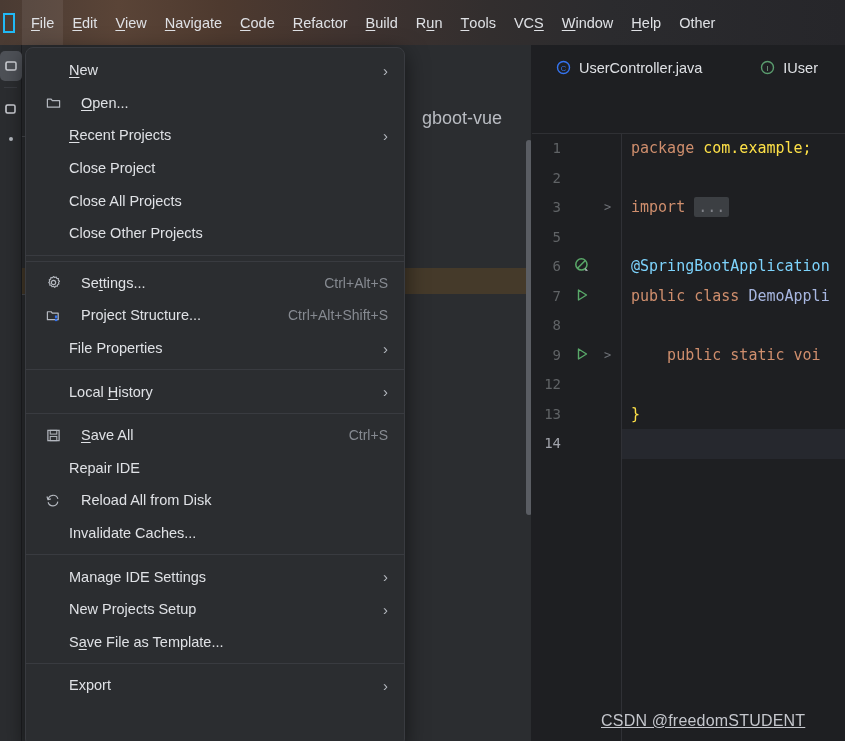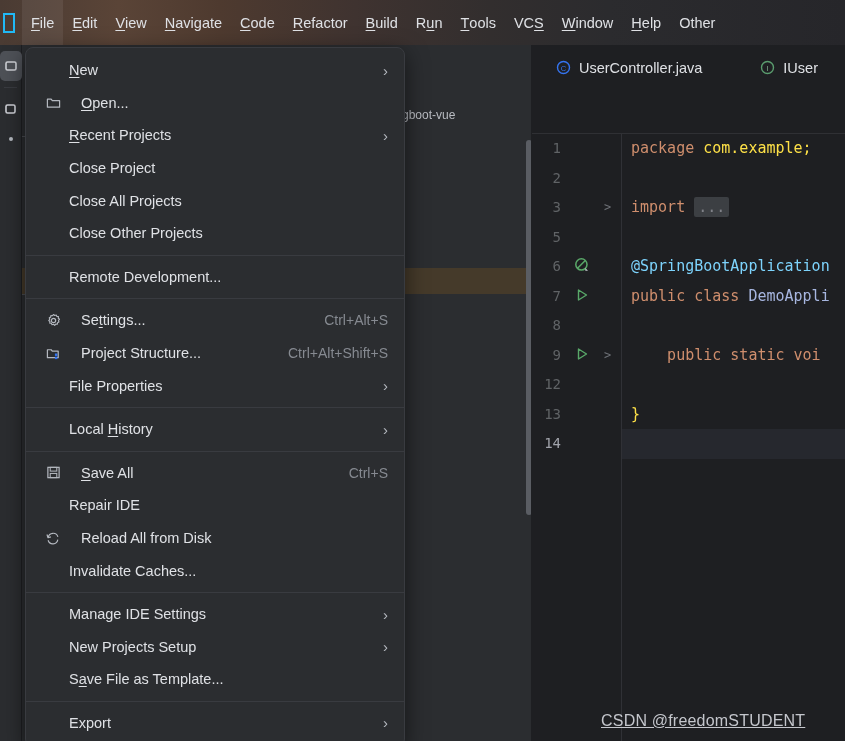--- a/index.html
+++ b/index.html
@@ -42,21 +42,21 @@
   .ts-btn.sel { background:#4e5157; border-radius:5px; }
   .ts-sep { height:1px; background:#393b40; margin:6px 4px; }
   .ts-dot { width:4px; height:4px; border-radius:50%; background:#b4b8bf; margin:0 auto; }
 
   
   #project {
     position:absolute; left:22px; top:45px; width:510px; bottom:0;
     background:#2b2d30;
   }
   #proj-label {
-    position:absolute; left:380px; top:63px; font-size:12px; color:#b9bcc2;
+    position:absolute; left:400px; top:63px; font-size:18px; color:#b9bcc2;
     white-space:nowrap;
   }
   #proj-selrow {
     position:absolute; left:0; top:223px; width:510px; height:26px;
     background:#453a2a;
   }
   #proj-scroll {
     position:absolute; left:504px; top:95px; width:6px; height:375px;
     background:#5a5d63; border-radius:3px;
   }
@@ -276,23 +276,20 @@
       <div class="mrow noicon">
         <span class="mlabel">Close Project</span>
       </div>
       <div class="mrow noicon">
         <span class="mlabel">Close All Projects</span>
       </div>
       <div class="mrow noicon">
         <span class="mlabel">Close Other Projects</span>
       </div>
       <div class="msep"></div>
-      <div class="mrow noicon">
-        <span class="mlabel">Remote Development...</span>
-      </div>
       <div class="msep"></div>
       <div class="mrow">
         <span class="mico">
           <svg width="15" height="15" viewBox="0 0 16 16">
             <circle cx="8" cy="8" r="2.3" fill="none" stroke="#b4b8bf" stroke-width="1.3"></circle>
             <path d="M8 1.6 l1.3 1.1 1.6-.5 .7 1.5 1.7 .2 -.2 1.7 1.3 1.1 -1.1 1.3 .5 1.6 -1.5 .7 -.2 1.7 -1.7-.2 -1.1 1.3 -1.3-1.1 -1.6 .5 -.7-1.5 -1.7-.2 .2-1.7 -1.3-1.1 1.1-1.3 -.5-1.6 1.5-.7 .2-1.7 1.7 .2 z" fill="none" stroke="#b4b8bf" stroke-width="1.2" stroke-linejoin="round"></path>
           </svg>
         </span>
         <span class="mlabel">Se<u>t</u>tings...</span>
         <span class="mshort">Ctrl+Alt+S</span>

